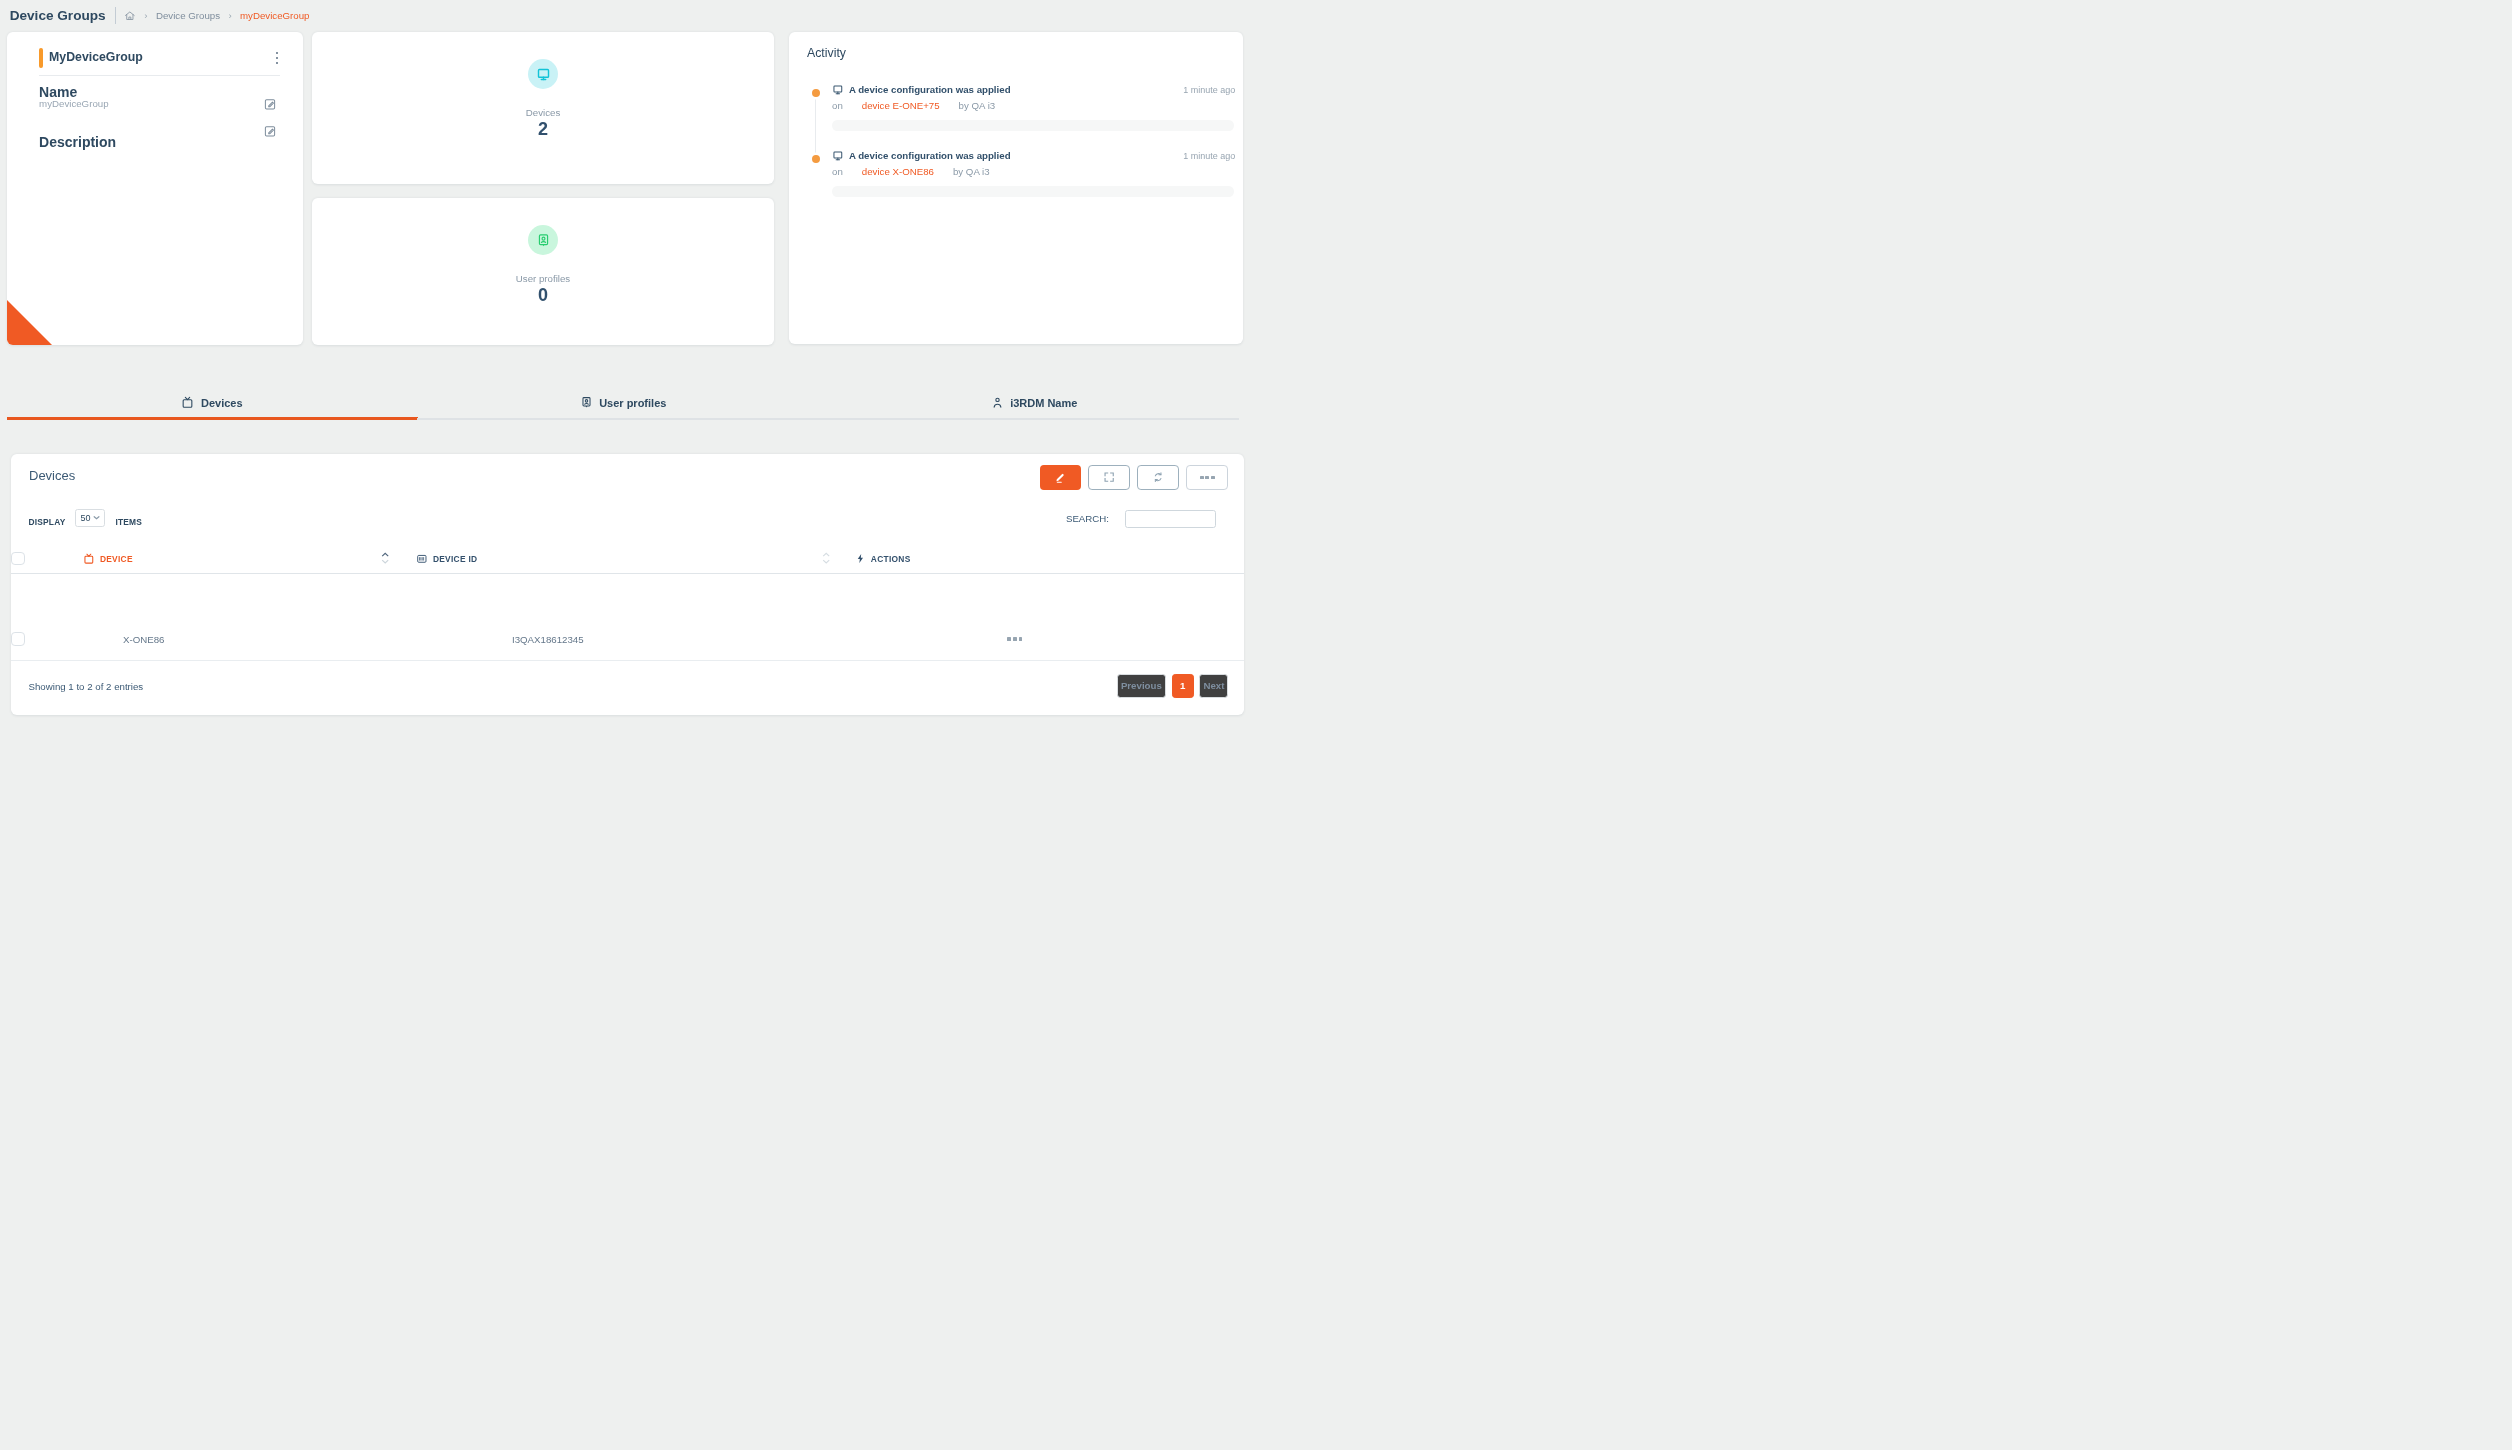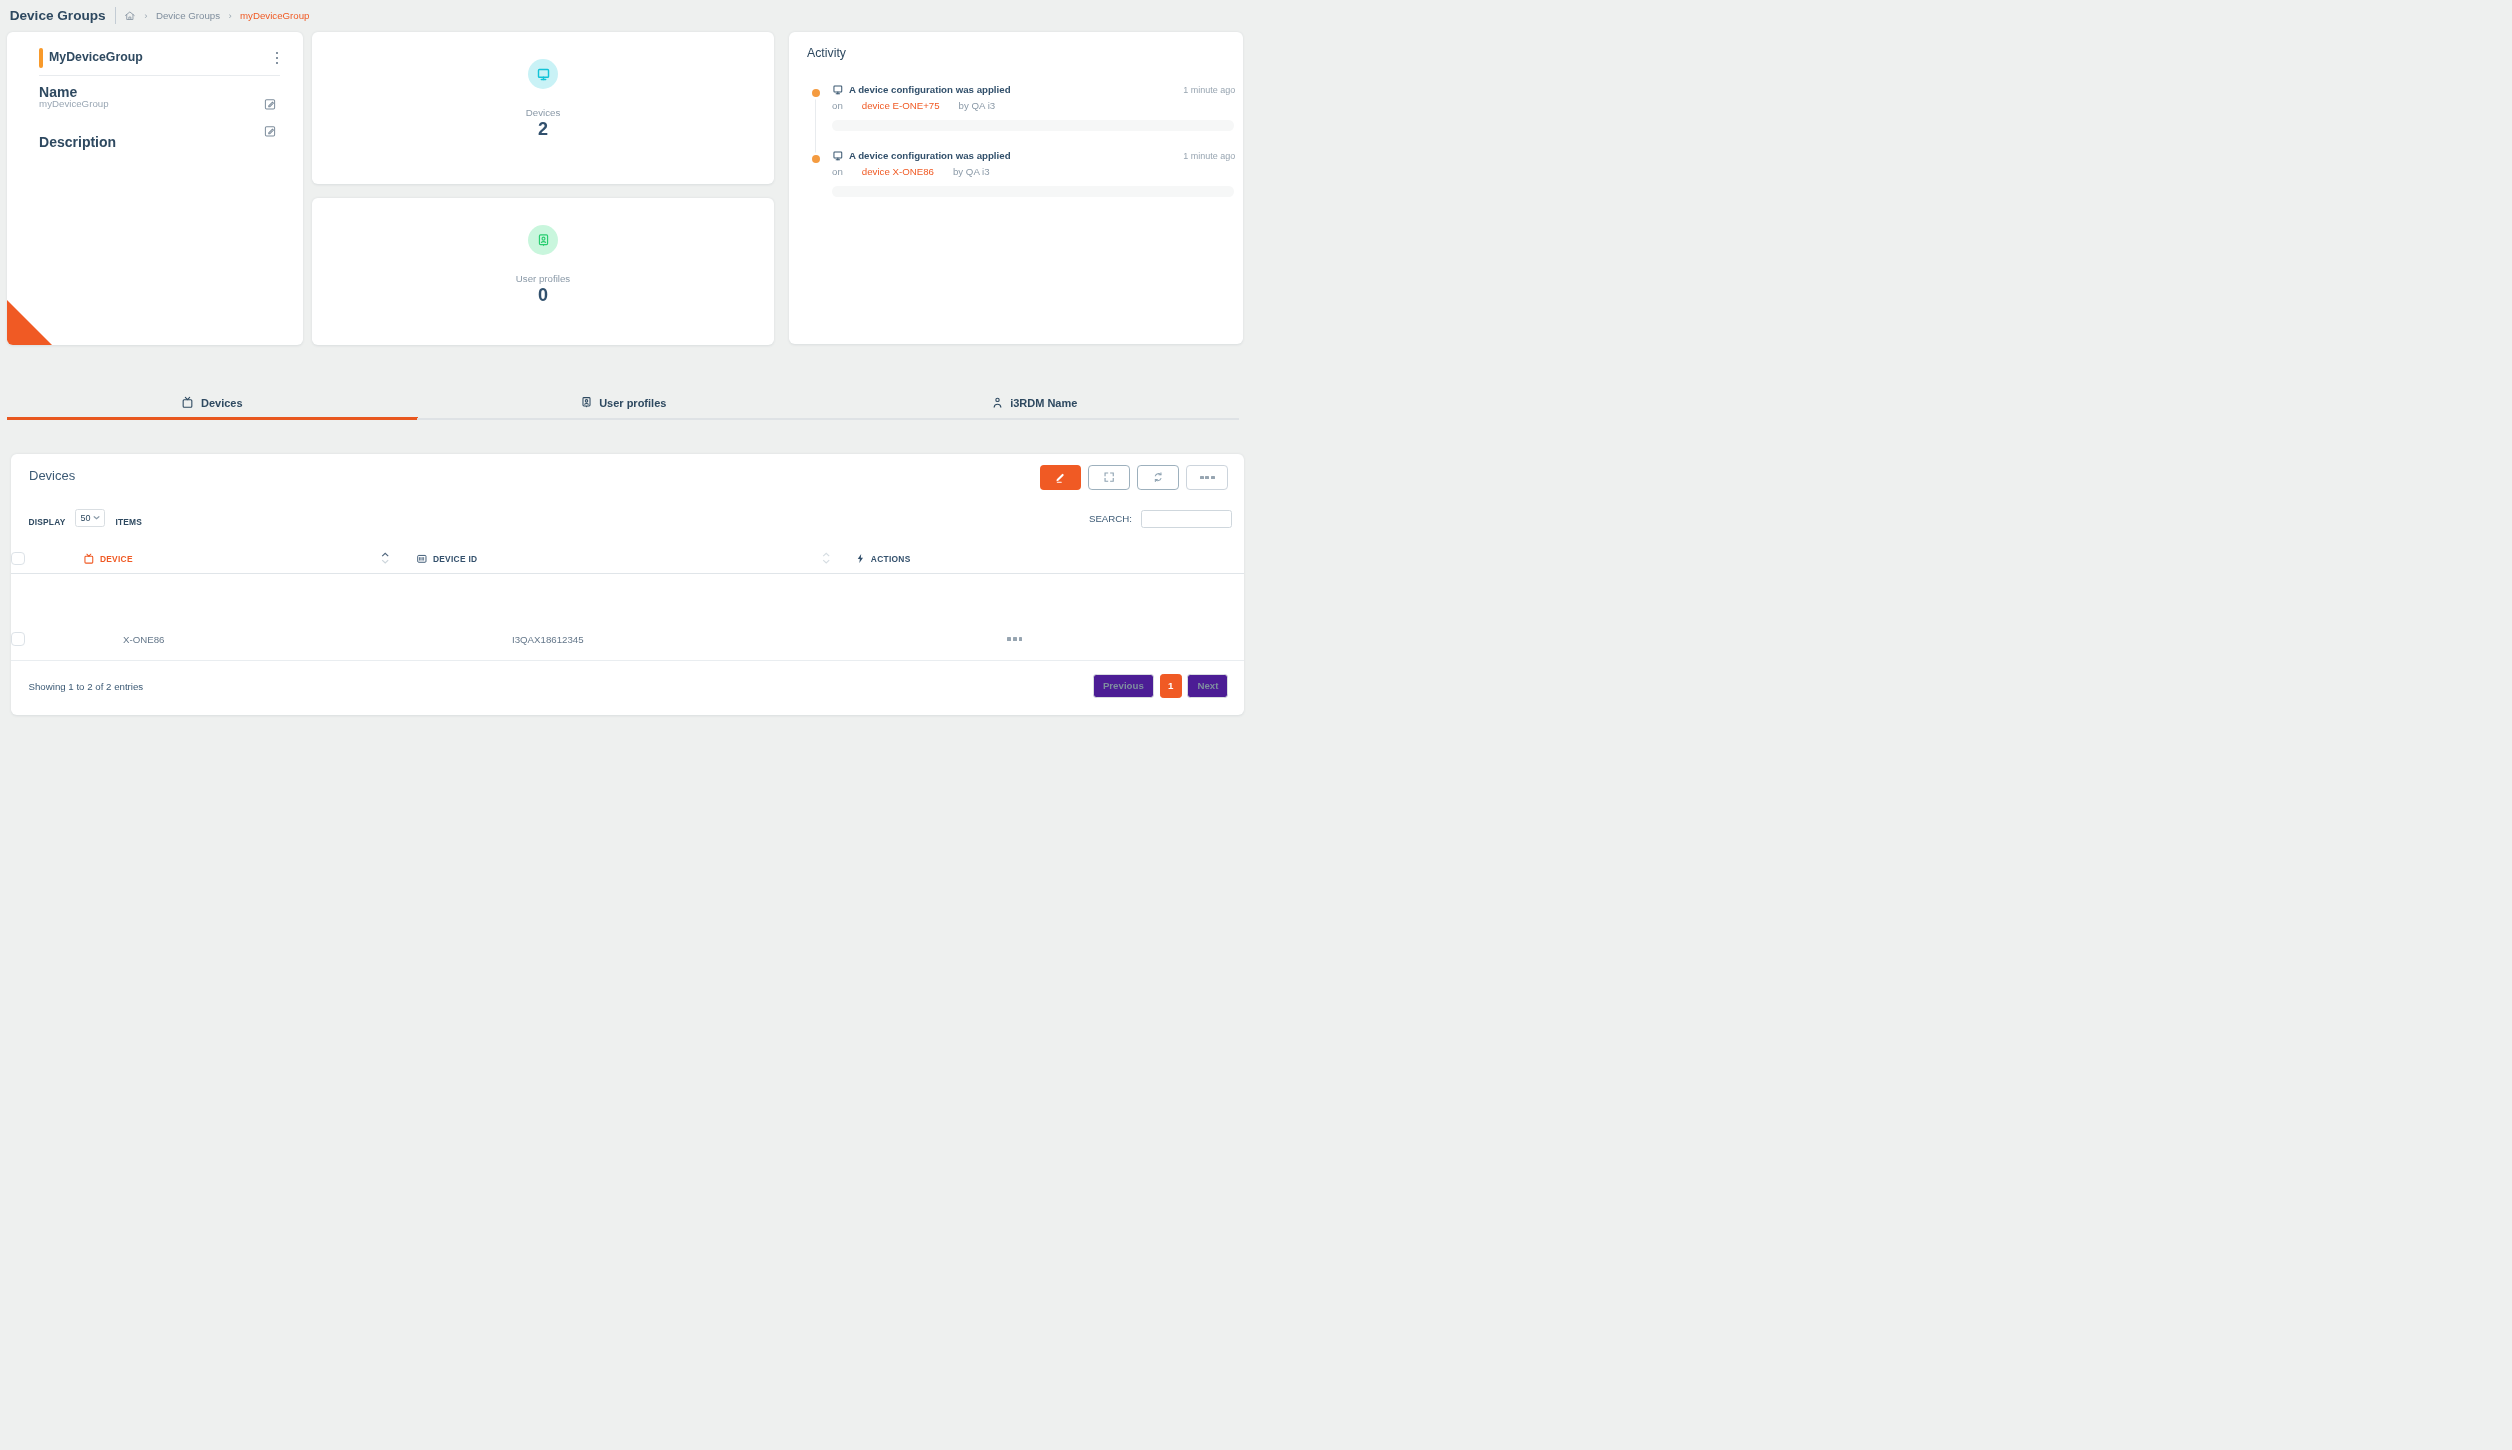--- a/index.html
+++ b/index.html
@@ -73,21 +73,21 @@
   .table-title { position:absolute; left:18px; top:14.3px; font-size:13px; color:#3c5a75; }
   .toolbar { position:absolute; top:11px; right:15.6px; display:flex; gap:7.1px; }
   .tool-btn { width:42px; height:25px; border-radius:3.9px; background:#fff; border:0.6px solid #9db0bd; display:flex; align-items:center; justify-content:center; color:#8fa3b2; cursor:pointer; }
   .tool-btn.primary { width:41px; background:#f05a24; border:none; color:#fff; }
   .tool-btn.light { border-color:#ccd4dc; }
   .ellipsis-dots { display:flex; gap:1.9px; }
   .ellipsis-dots i { width:3.9px; height:3.9px; background:#97a5b1; border-radius:0.6px; }
 
   .display-row { position:absolute; left:17.5px; top:55px; display:flex; align-items:flex-end; gap:10px; font-size:8.4px; font-weight:bold; color:#2e4960; letter-spacing:0.2px; }
   .page-size { width:30px; height:18px; border:0.6px solid #d9dee2; border-radius:2.6px; display:flex; align-items:center; justify-content:center; gap:2.6px; font-size:9px; font-weight:normal; color:#2e4960; cursor:pointer; background:#fff; }
-  .search-row { position:absolute; right:12px; top:56px; display:flex; align-items:center; gap:9px; font-size:9.7px; color:#3c5a75; }
+  .search-row { position:absolute; right:28px; top:56px; display:flex; align-items:center; gap:16px; font-size:9.7px; color:#3c5a75; }
   .search-input { width:91px; height:17.5px; border:0.6px solid #cfd7dd; border-radius:2.6px; background:#fff; outline:none; padding:0 3.9px; font-family:inherit; font-size:9px; color:#2e4960; }
 
   .tgrid { display:grid; grid-template-columns:36px 353px 441px 1fr; align-items:center; }
   .thead { position:absolute; left:0; right:0; top:90px; height:30px; border-bottom:0.6px solid #e0e5e9; }
   .th { display:flex; align-items:center; gap:5.2px; font-size:8.4px; font-weight:bold; letter-spacing:0.3px; color:#33506c; cursor:pointer; }
   .th.device { padding-left:36px; color:#f05a24; }
   .th.device-id { padding-left:16px; }
   .th.actions { padding-left:13.6px; }
   .cell-sortwrap { display:flex; align-items:center; justify-content:space-between; height:100%; }
   .sort { display:flex; flex-direction:column; gap:1.9px; margin-right:10.4px; }
@@ -97,21 +97,21 @@
   .trow.r1 { top:164px;gap:48px; }
   .td { font-size:9.7px; color:#64778a; }
   .td.device { padding-left:28px; }
   .td.device-id { padding-left:16px; }
   .td.actions { padding-left:22px; }
   .row-dots { display:flex; gap:1.9px; cursor:pointer; width:15.6px; padding:3.9px 0; }
   .row-dots i { width:3.9px; height:3.9px; background:#97a5b1; border-radius:0.6px; }
 
   .summary { position:absolute; left:17.5px; bottom:23.4px; font-size:9.7px; color:#3c5a75; }
   .pagination { position:absolute; right:15.6px; bottom:17.5px; display:flex; gap:5.8px; }
-  .pg-btn { height:24px; padding:0 9px; border-radius:3.2px; background:#4c1d95; border:0.6px solid #d9dde0; color:#7e8e9f; font-weight:bold; font-size:9.7px; display:flex; align-items:center; justify-content:center; cursor:pointer; }
+  .pg-btn { height:24px; padding:0 3px; border-radius:3.2px; background:#404040; border:0.6px solid #d9dde0; color:#7e8e9f; font-weight:bold; font-size:9.7px; display:flex; align-items:center; justify-content:center; cursor:pointer; }
   .pg-btn.active { background:#f05a24; border-color:#f05a24; color:#fff; width:22px; padding:0; }
 </style>
 </head>
 <body>
 
 <div class="topbar">
   <div class="page-title">Device Groups</div>
   <div class="tb-divider"></div>
   <div class="crumbs">
     <span class="crumb-home">

